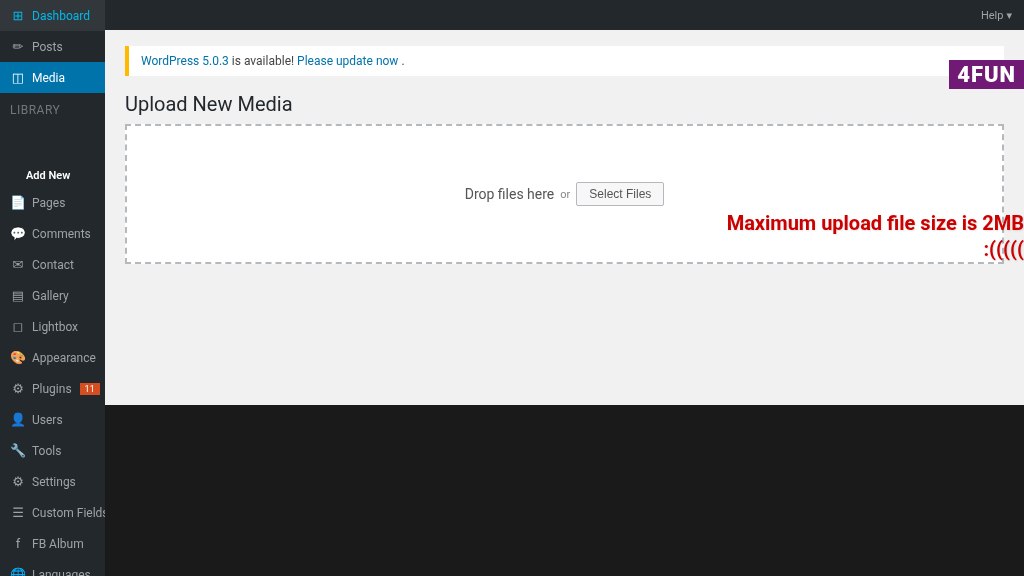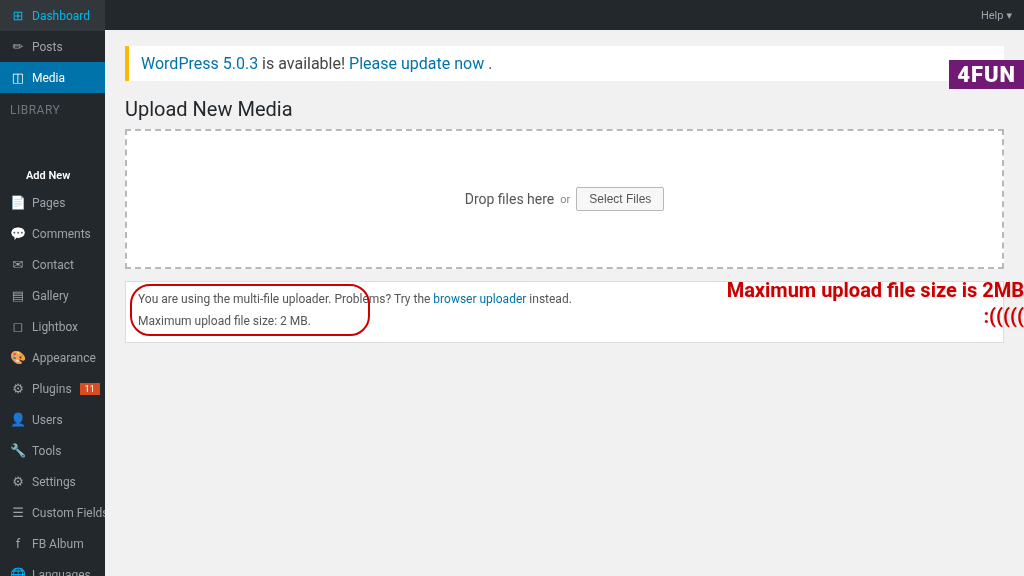--- a/index.html
+++ b/index.html
@@ -73,21 +73,21 @@
       font-size: 9px;
       margin-left: 2px;
     }
 
     
     .main-area {
       flex: 1;
       background: #f1f1f1;
       display: flex;
       flex-direction: column;
-      height: 576px;
+      height: 405px;
       overflow: hidden;
     }
 
     
     .topbar {
       background: #23282d;
       height: 30px;
       display: flex;
       align-items: center;
       justify-content: flex-end;
@@ -121,21 +121,21 @@
       flex: 1;
       padding: 16px 20px;
       overflow: auto;
       position: relative;
     }
 
     .update-notice {
       border-left: 4px solid #ffba00;
       background: #fff;
       padding: 8px 12px;
-      font-size: 16px;
+      font-size: 12px;
       color: #444;
       margin-bottom: 16px;
     }
     .update-notice a {
       color: #0073aa;
       text-decoration: none;
     }
 
     .page-title {
       font-size: 20px;
@@ -312,27 +312,20 @@
       </div>
 
       <h1 class="page-title">Upload New Media</h1>
 
       <div class="upload-box">
         <div class="drop-text">Drop files here</div>
         <div class="or-text">or</div>
         <button class="select-files-btn">Select Files</button>
       </div>
 
-      <div class="info-section">
-        <div class="circle-annotation"></div>
-        <div class="info-line">
-          <span>You are using the multi-file uploader. Problems? Try the </span><a href="#">browser uploader</a><span> instead.</span>
-        </div>
-        <div class="info-line">Maximum upload file size: 2 MB.</div>
-      </div>
 
       <div class="overlay-text">
         <div>Maximum upload file size is 2MB</div>
         <div>:(((((</div>
       </div>
     </div>
   </div>
 </div>
 
 </body></html>

